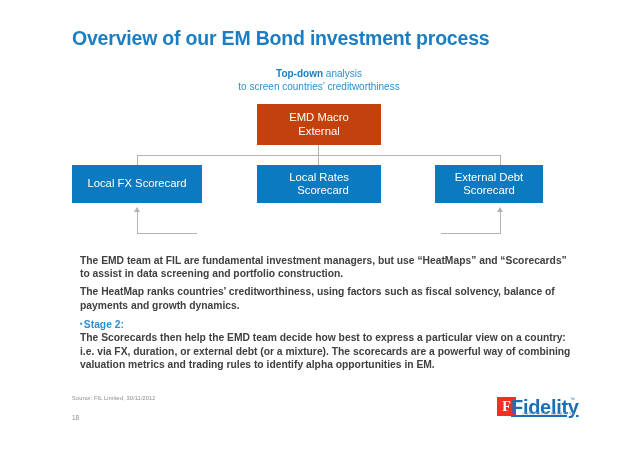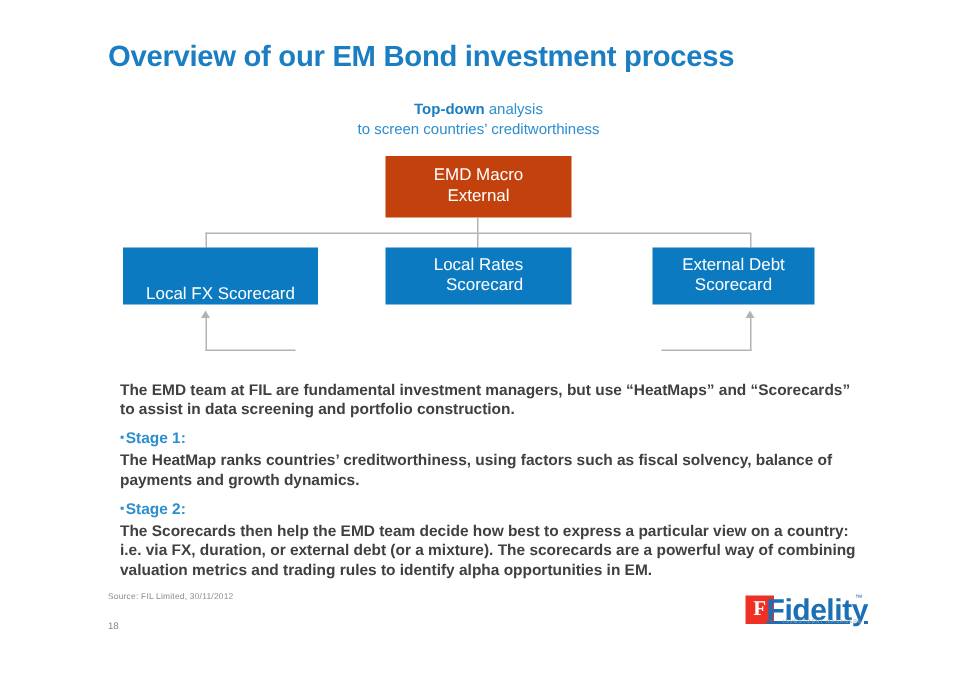--- a/index.html
+++ b/index.html
@@ -82,21 +82,21 @@
     top: 42px;
     width: 124px;
     height: 41px;
     background: #c2410c;
   }
   .node-blue {
     top: 103px;
     height: 38px;
     background: #0c7ac0;
   }
-  .node-fx    { left: 82px;  width: 130px; align-items: flex-end; }
+  .node-fx    { left: 72px;  width: 130px; }
   .node-rates { left: 257px; width: 124px; text-align: right; }
   .node-debt  { left: 435px; width: 108px; }
 
   
   .ln { position: absolute; background: #b3b3b3; }
   .v-from-red   { left: 318px; top: 83px;  width: 1px; height: 10px; }
   .h-bus        { left: 137px; top: 93px;  width: 363px; height: 1px; }
   .v-to-fx      { left: 137px; top: 93px;  width: 1px; height: 10px; }
   .v-to-rates   { left: 318px; top: 93px;  width: 1px; height: 10px; }
   .v-to-debt    { left: 500px; top: 93px;  width: 1px; height: 10px; }
@@ -253,23 +253,20 @@
     <div class="ln h-bot-right"></div>
     <div class="arrow-head ah-fx"></div>
     <div class="arrow-head ah-debt"></div>
 
 
   </div>
 
   <div class="body-copy">
     <p class="para">The EMD team at FIL are fundamental investment managers, but use “HeatMaps” and “Scorecards” to assist in data screening and portfolio construction.</p>
 
-    <p class="stage-head">
-      <span class="bullet">▪</span><span>Stage 1:</span>
-    </p>
     <p class="para">The HeatMap ranks countries’ creditworthiness, using factors such as fiscal solvency, balance of payments and growth dynamics.</p>
 
     <p class="stage-head">
       <span class="bullet">▪</span><span>Stage 2:</span>
     </p>
     <p class="para">The Scorecards then help the EMD team decide how best to express a particular view on a country: i.e. via FX, duration, or external debt (or a mixture). The scorecards are a powerful way of combining valuation metrics and trading rules to identify alpha opportunities in EM.</p>
   </div>
 
   <div class="source-line">Source: FIL Limited, 30/11/2012</div>
   <div class="page-number">18</div>

